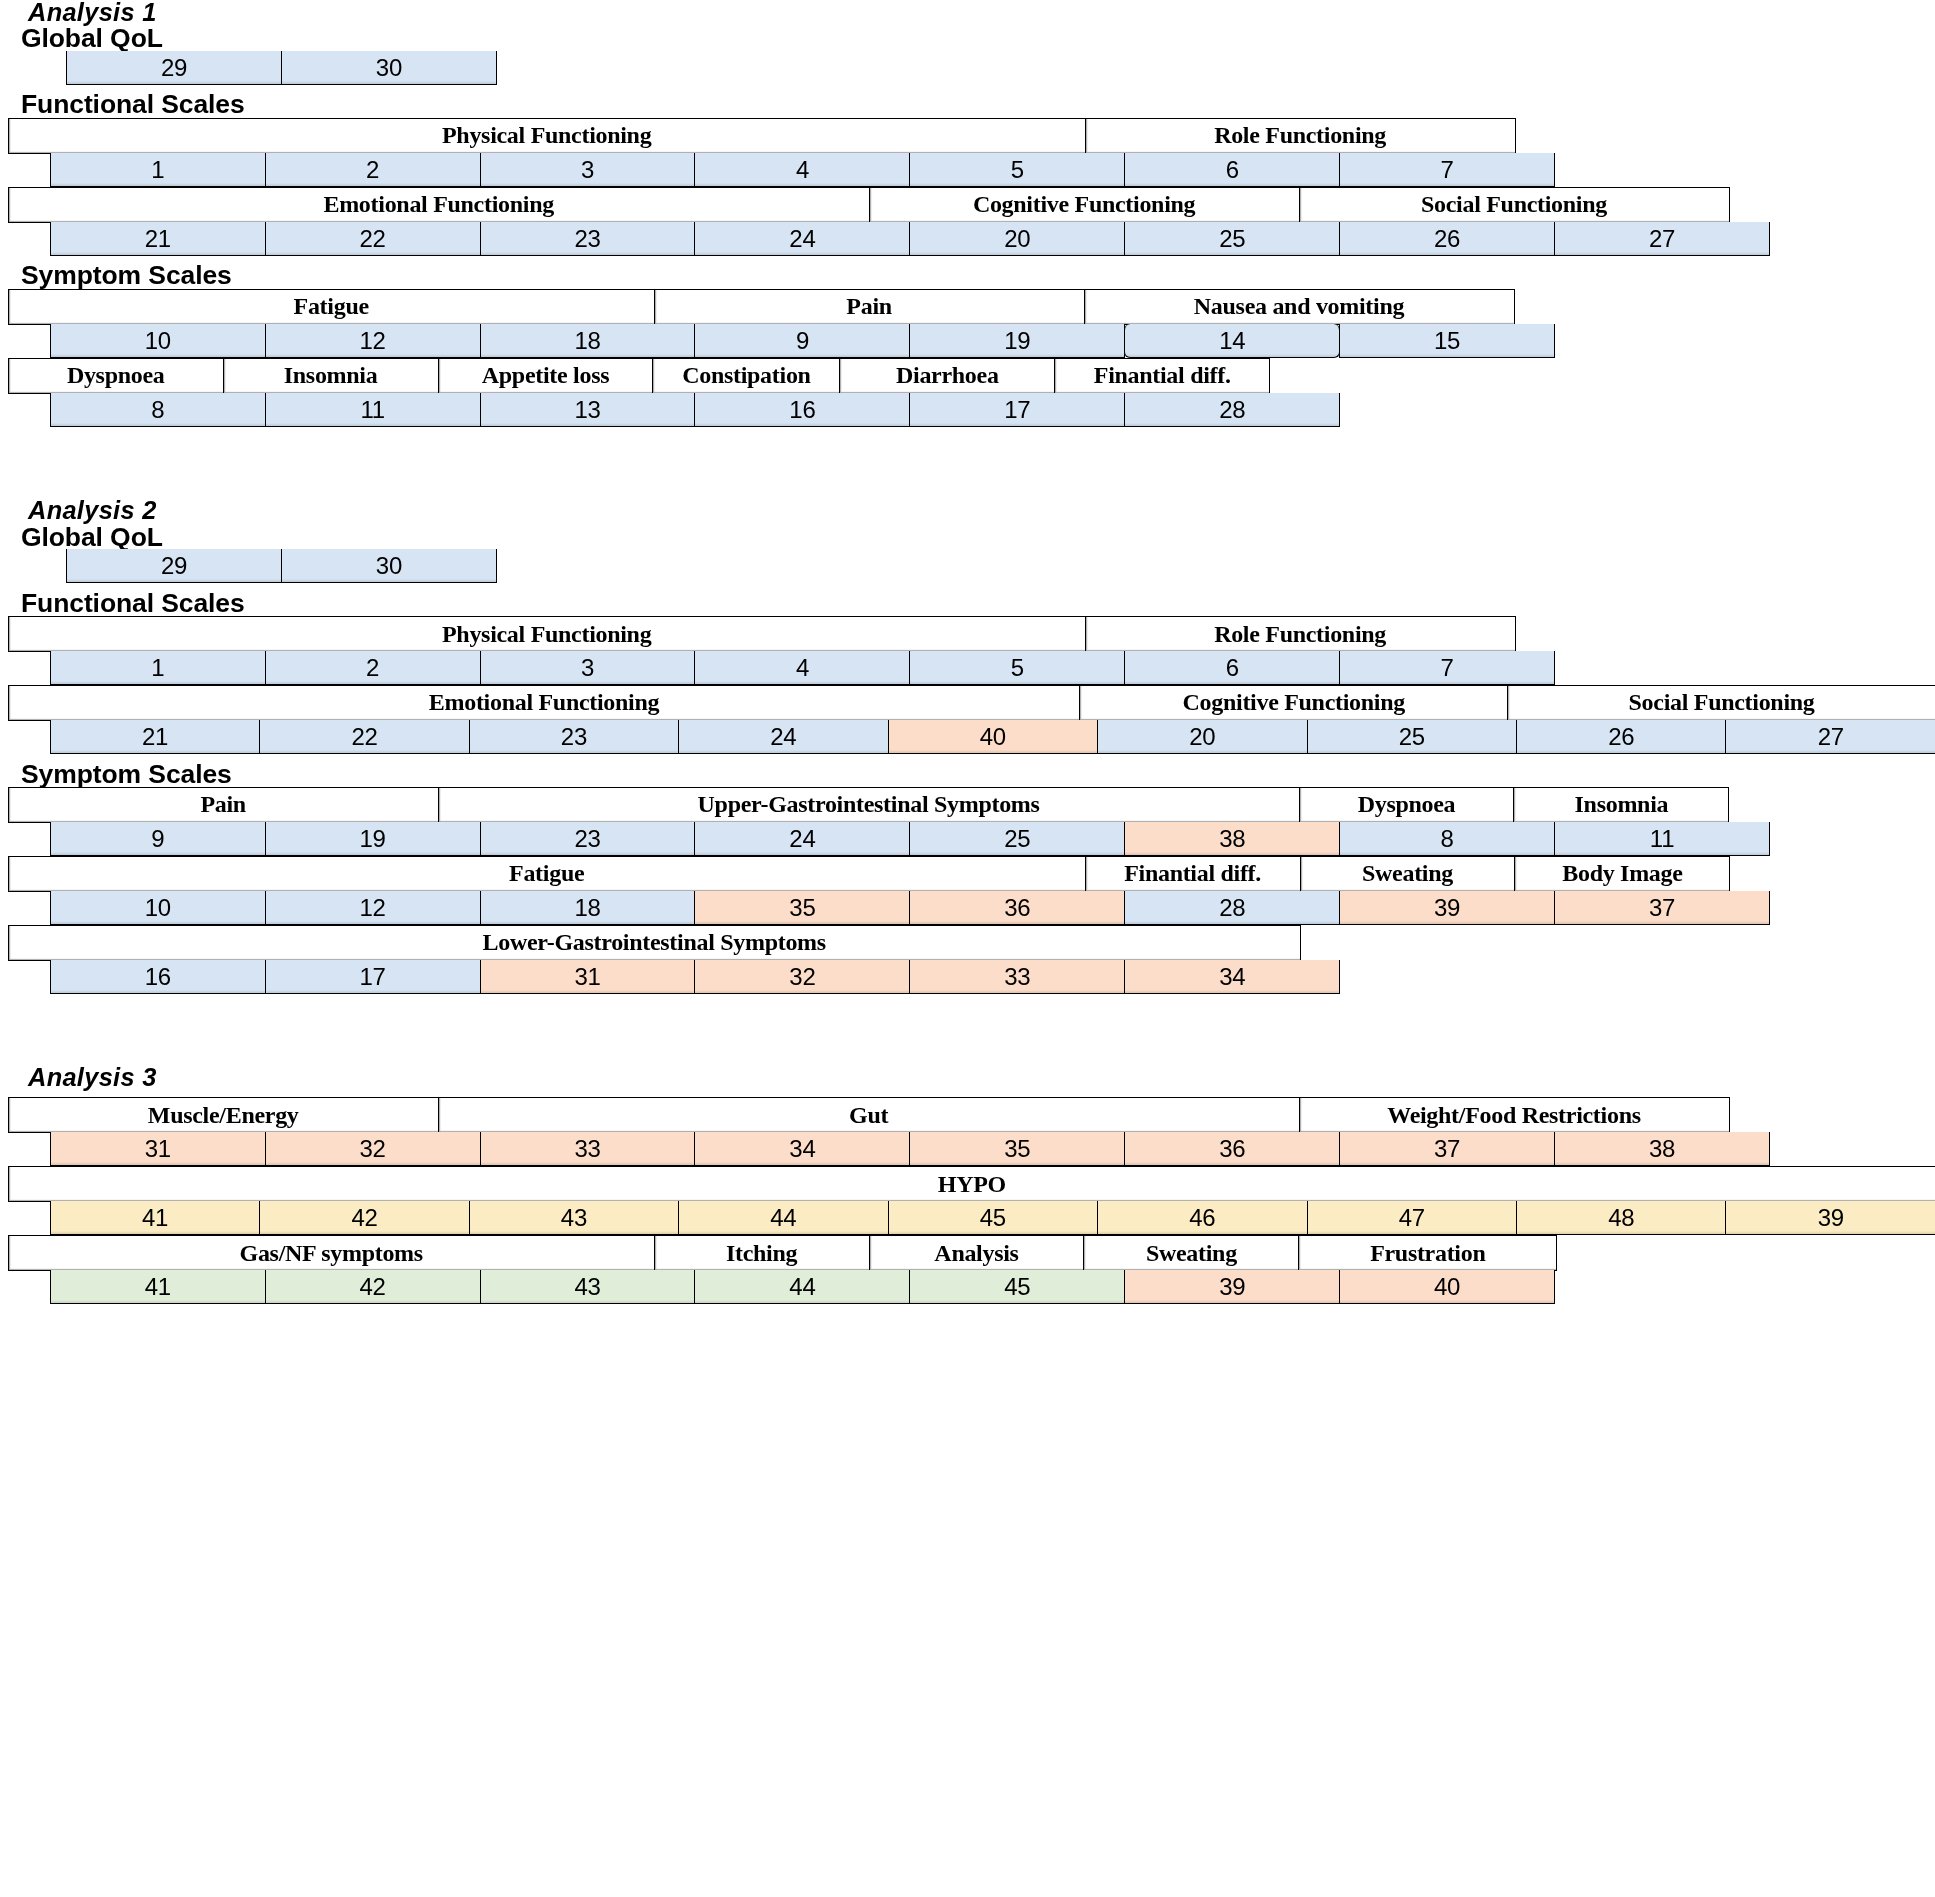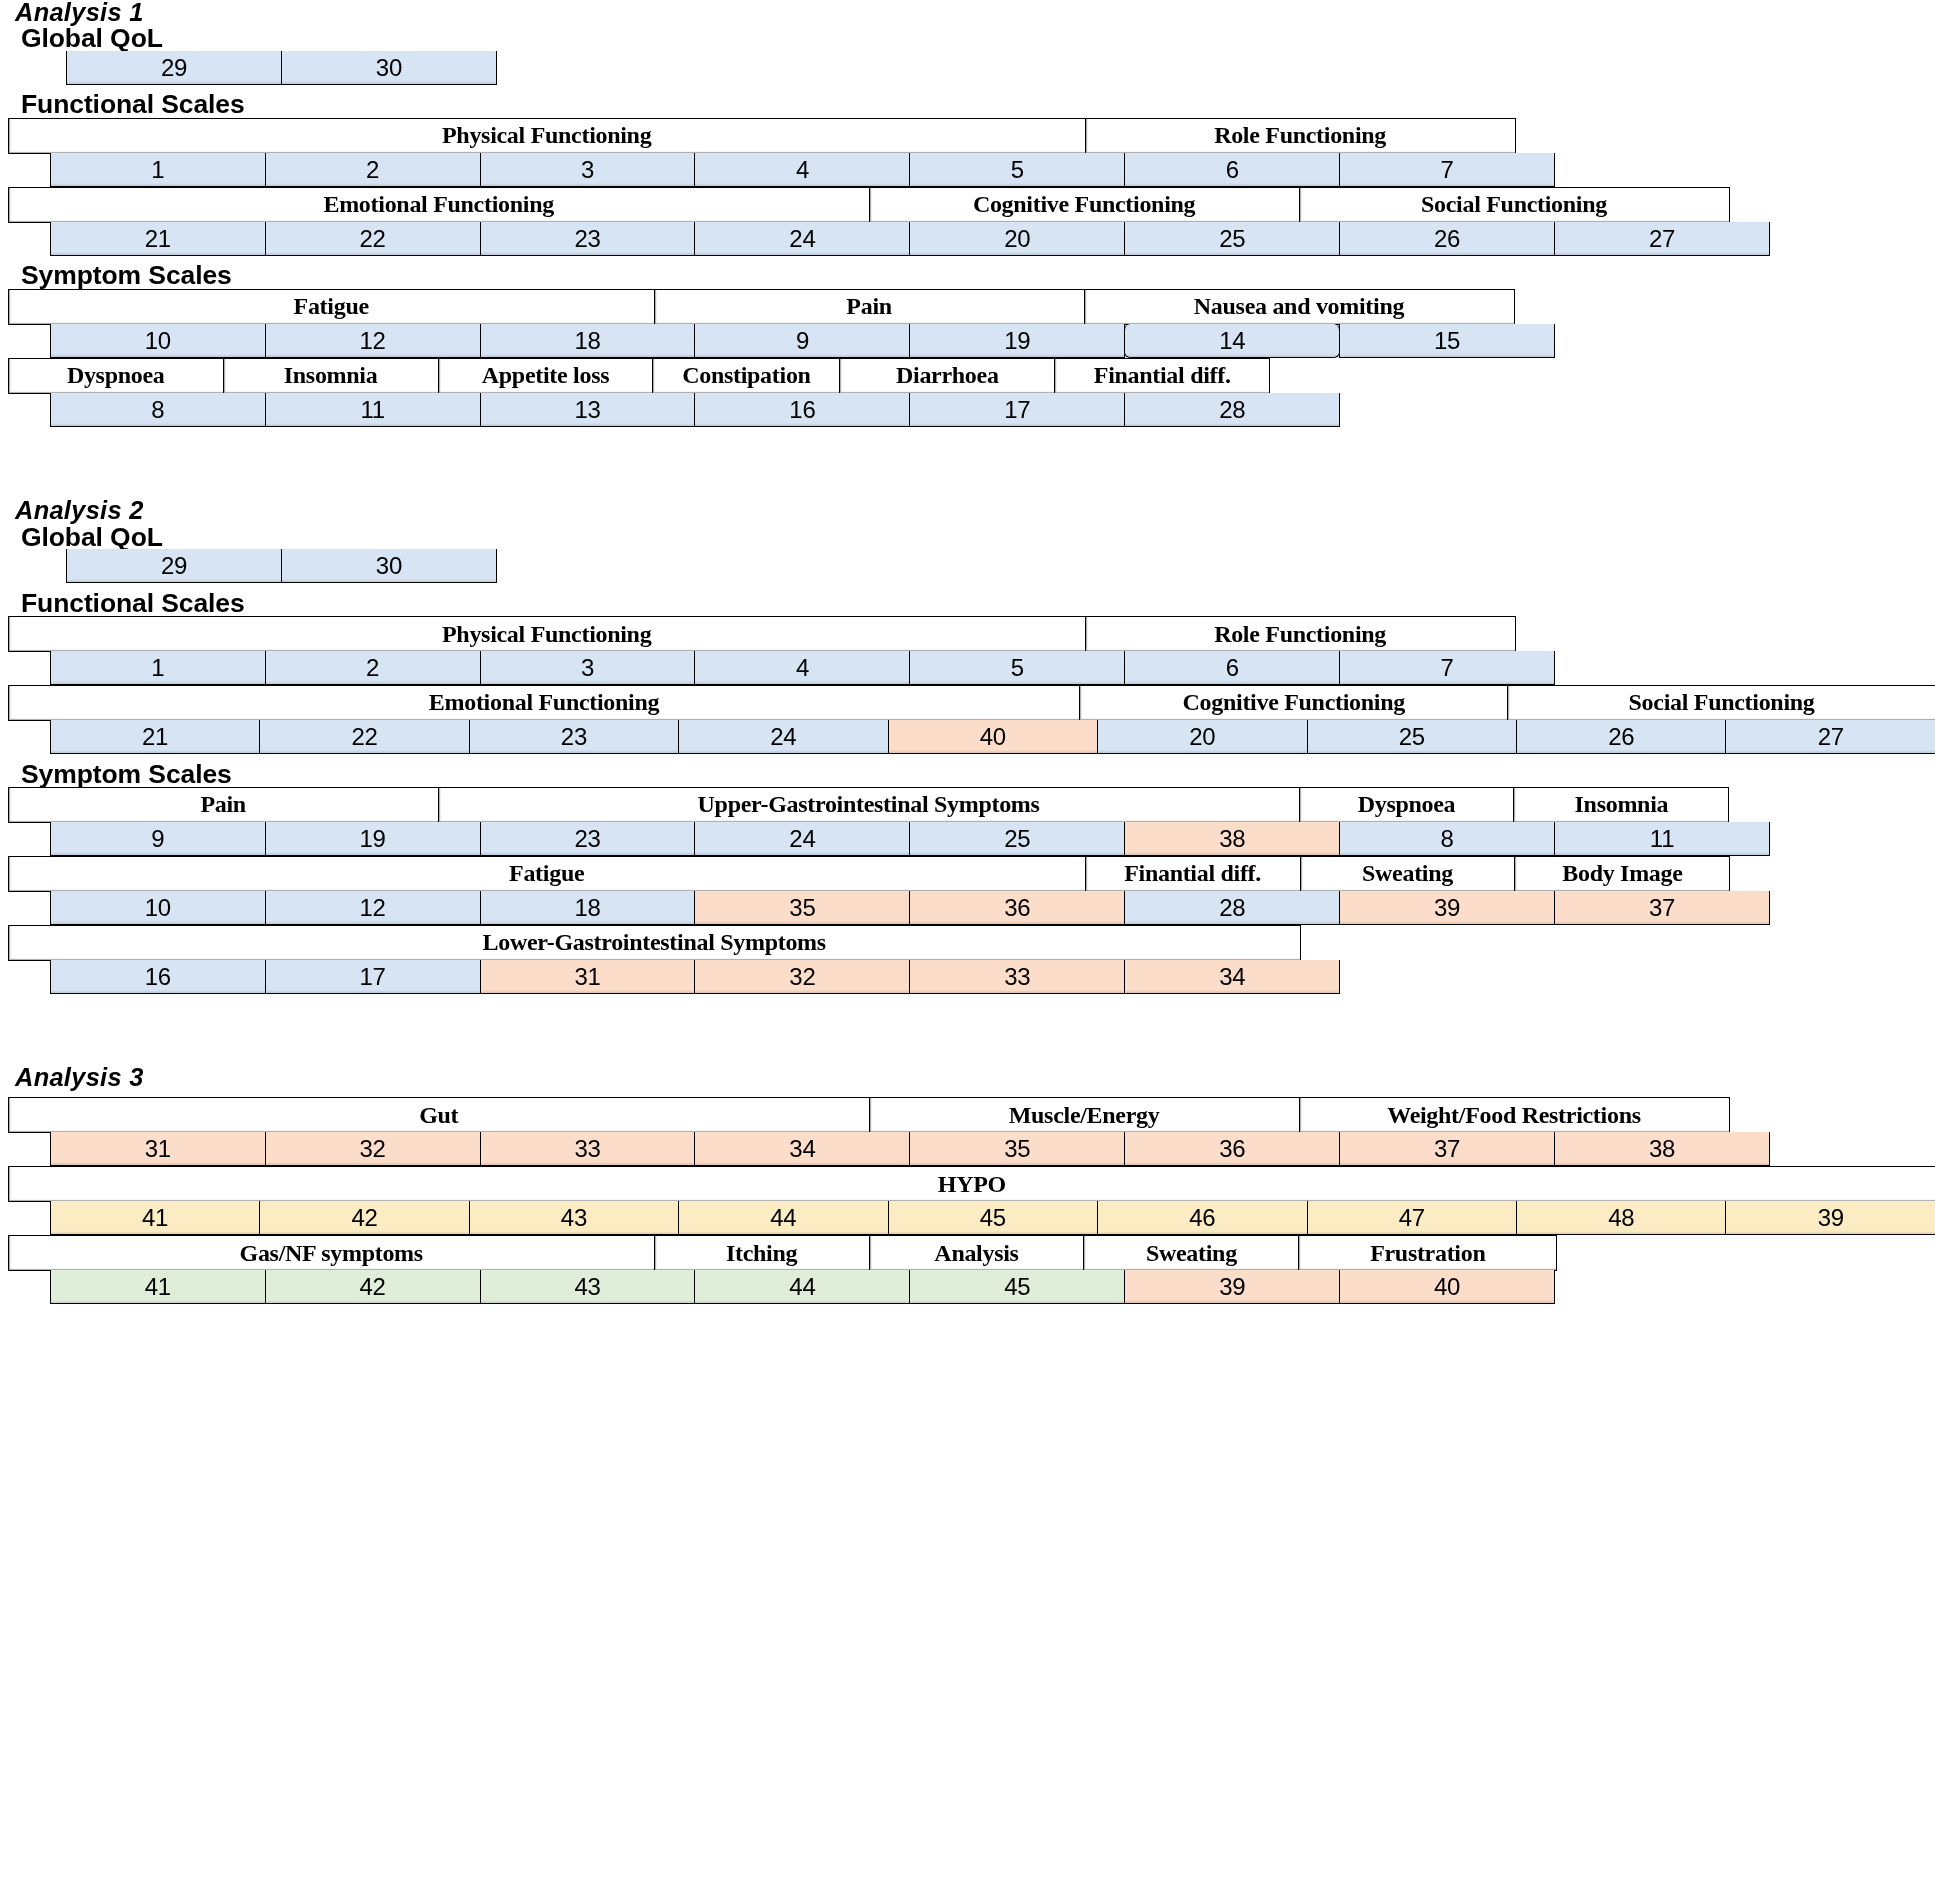--- a/index.html
+++ b/index.html
@@ -22,21 +22,21 @@
     height: 1898px;
     padding: 0;
     box-sizing: border-box;
   }
 
   .analysis-title {
     font-style: italic;
     font-weight: 600;
     font-size: 25.4px;
     letter-spacing: 0.3px;
-    padding-left: 15px;
+    padding-left: 28px;
     line-height: 1.0;
   }
 
   .section-title {
     font-weight: bold;
     font-size: 26.5px;
     padding-left: 21px;
     line-height: 1.0;
     letter-spacing: -0.1px;
   }
@@ -286,22 +286,22 @@
         </div>
       </div>
       <div class="spacer-sm"></div>
     </div>
     <div class="spacer-lg"></div>
     <div>
       <div class="analysis-title">Analysis 3</div>
       <div class="spacer-sm"></div>
       <div class="block" style="padding-left: 7.7px;">
         <div class="rowgrid row-header">
+          <div class="cell header-cell fill-white" style="width: 431px;">Muscle/Energy</div>
           <div class="cell header-cell fill-white" style="width: 862px;">Gut</div>
-          <div class="cell header-cell fill-white" style="width: 431px;">Muscle/Energy</div>
           <div class="cell header-cell fill-white" style="width: 431px;">Weight/Food Restrictions</div>
         </div>
         <div class="rowgrid row-values">
           <div class="cell value-cell fill-orange" style="width: 216px;">31</div>
           <div class="cell value-cell fill-orange" style="width: 216px;">32</div>
           <div class="cell value-cell fill-orange" style="width: 216px;">33</div>
           <div class="cell value-cell fill-orange" style="width: 216px;">34</div>
           <div class="cell value-cell fill-orange" style="width: 216px;">35</div>
           <div class="cell value-cell fill-orange" style="width: 216px;">36</div>
           <div class="cell value-cell fill-orange" style="width: 216px;">37</div>

